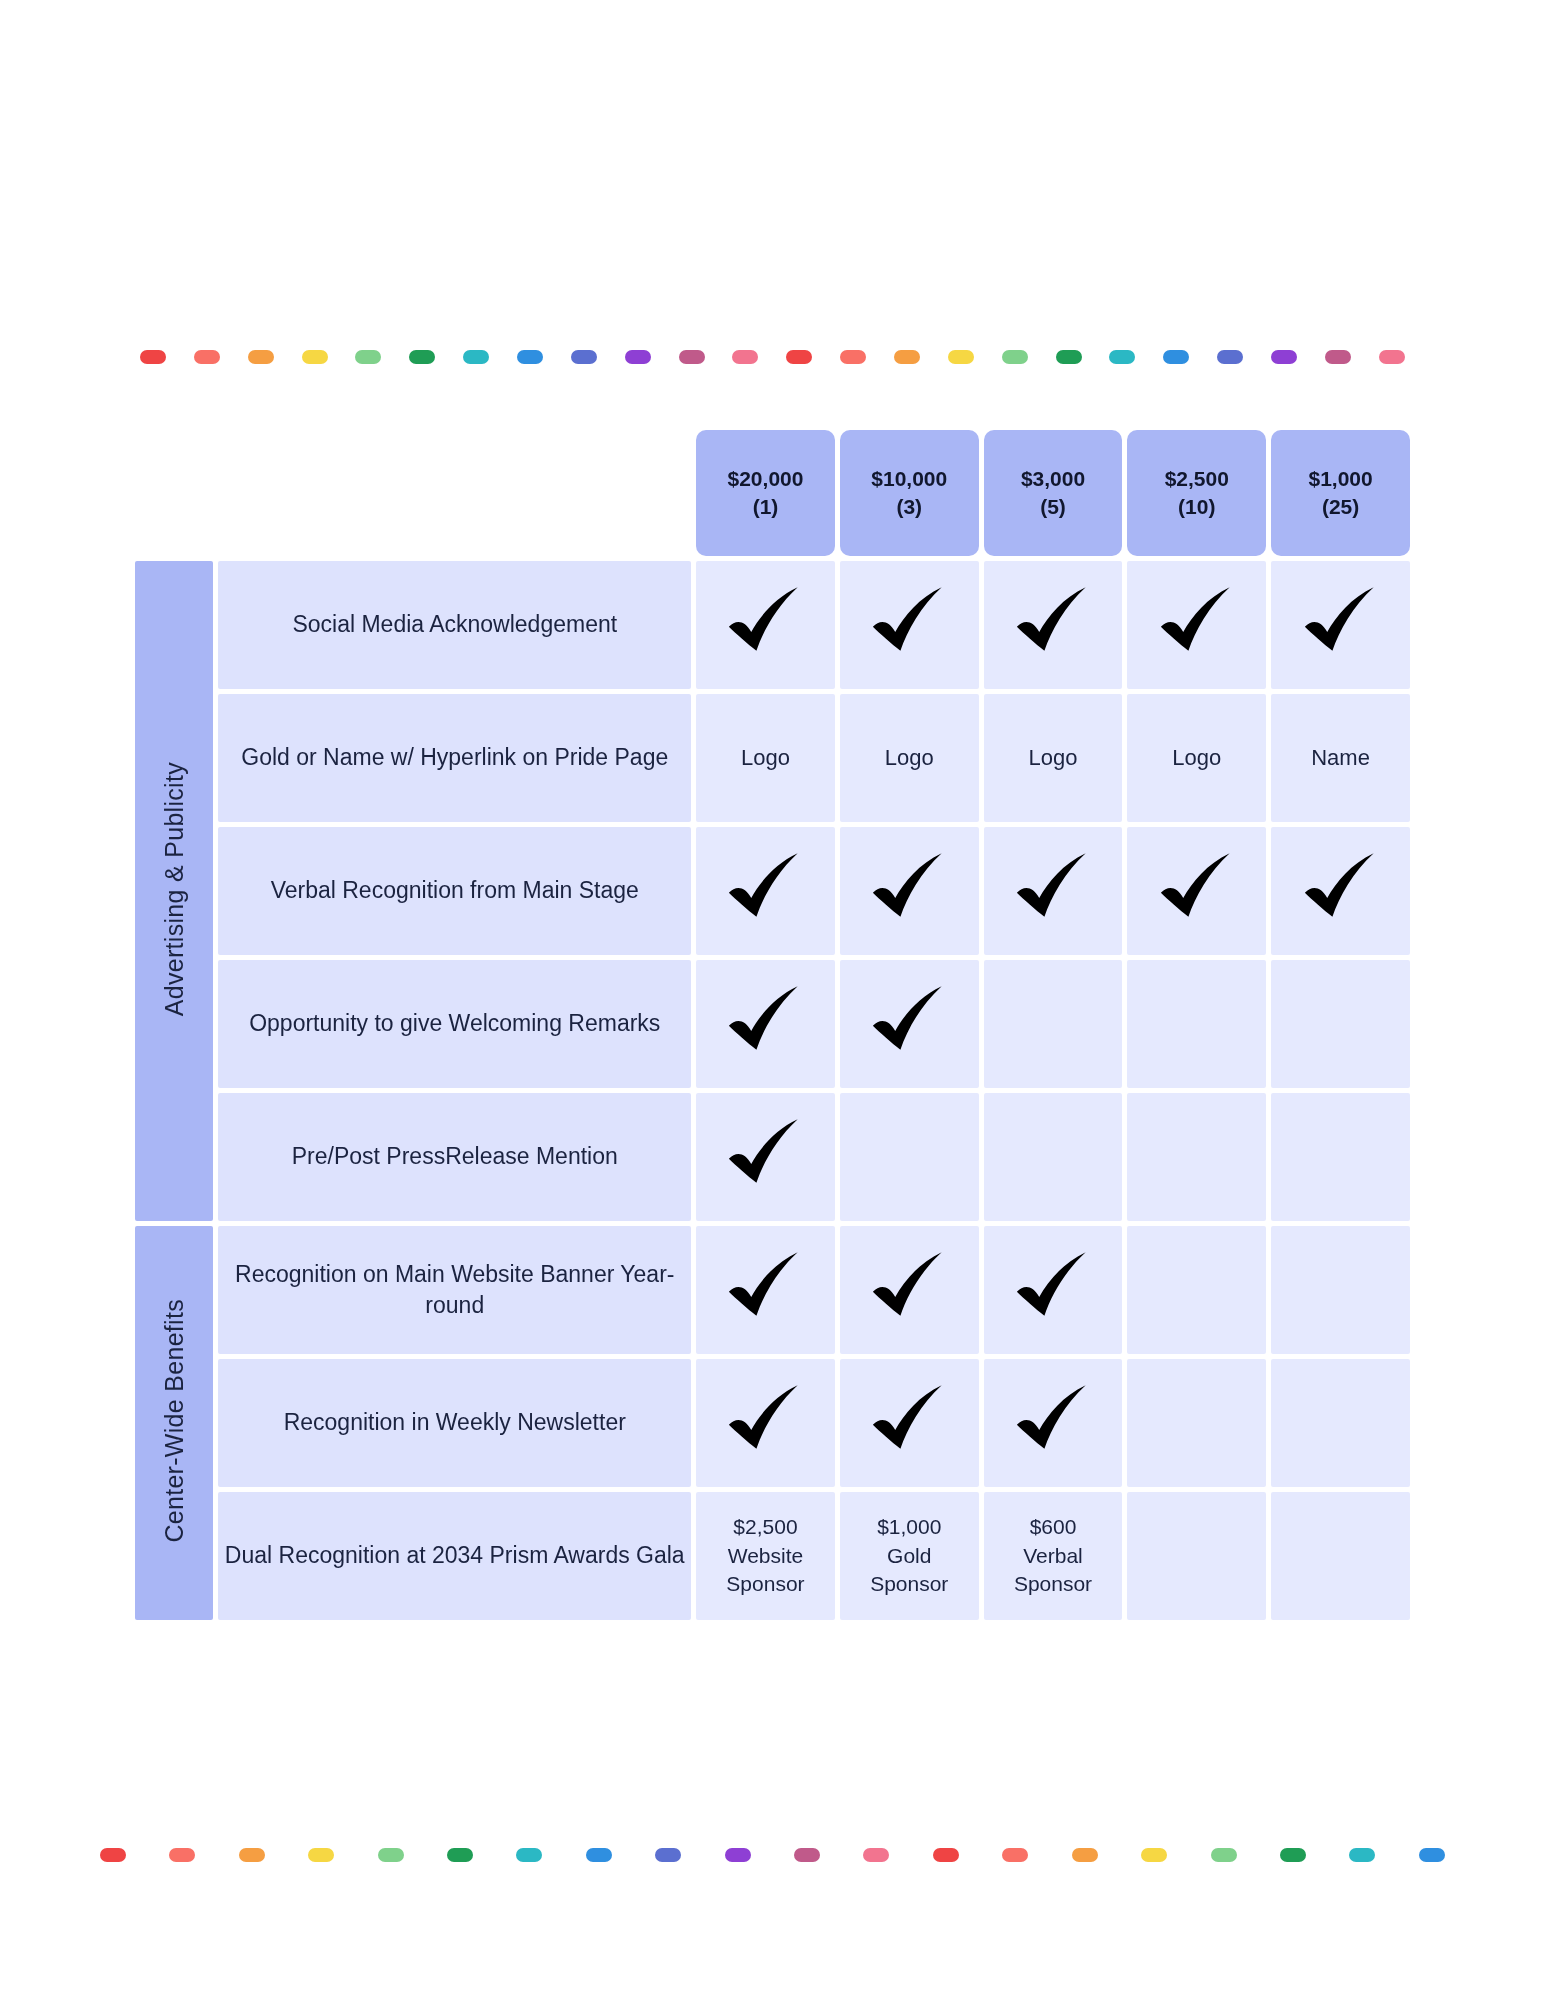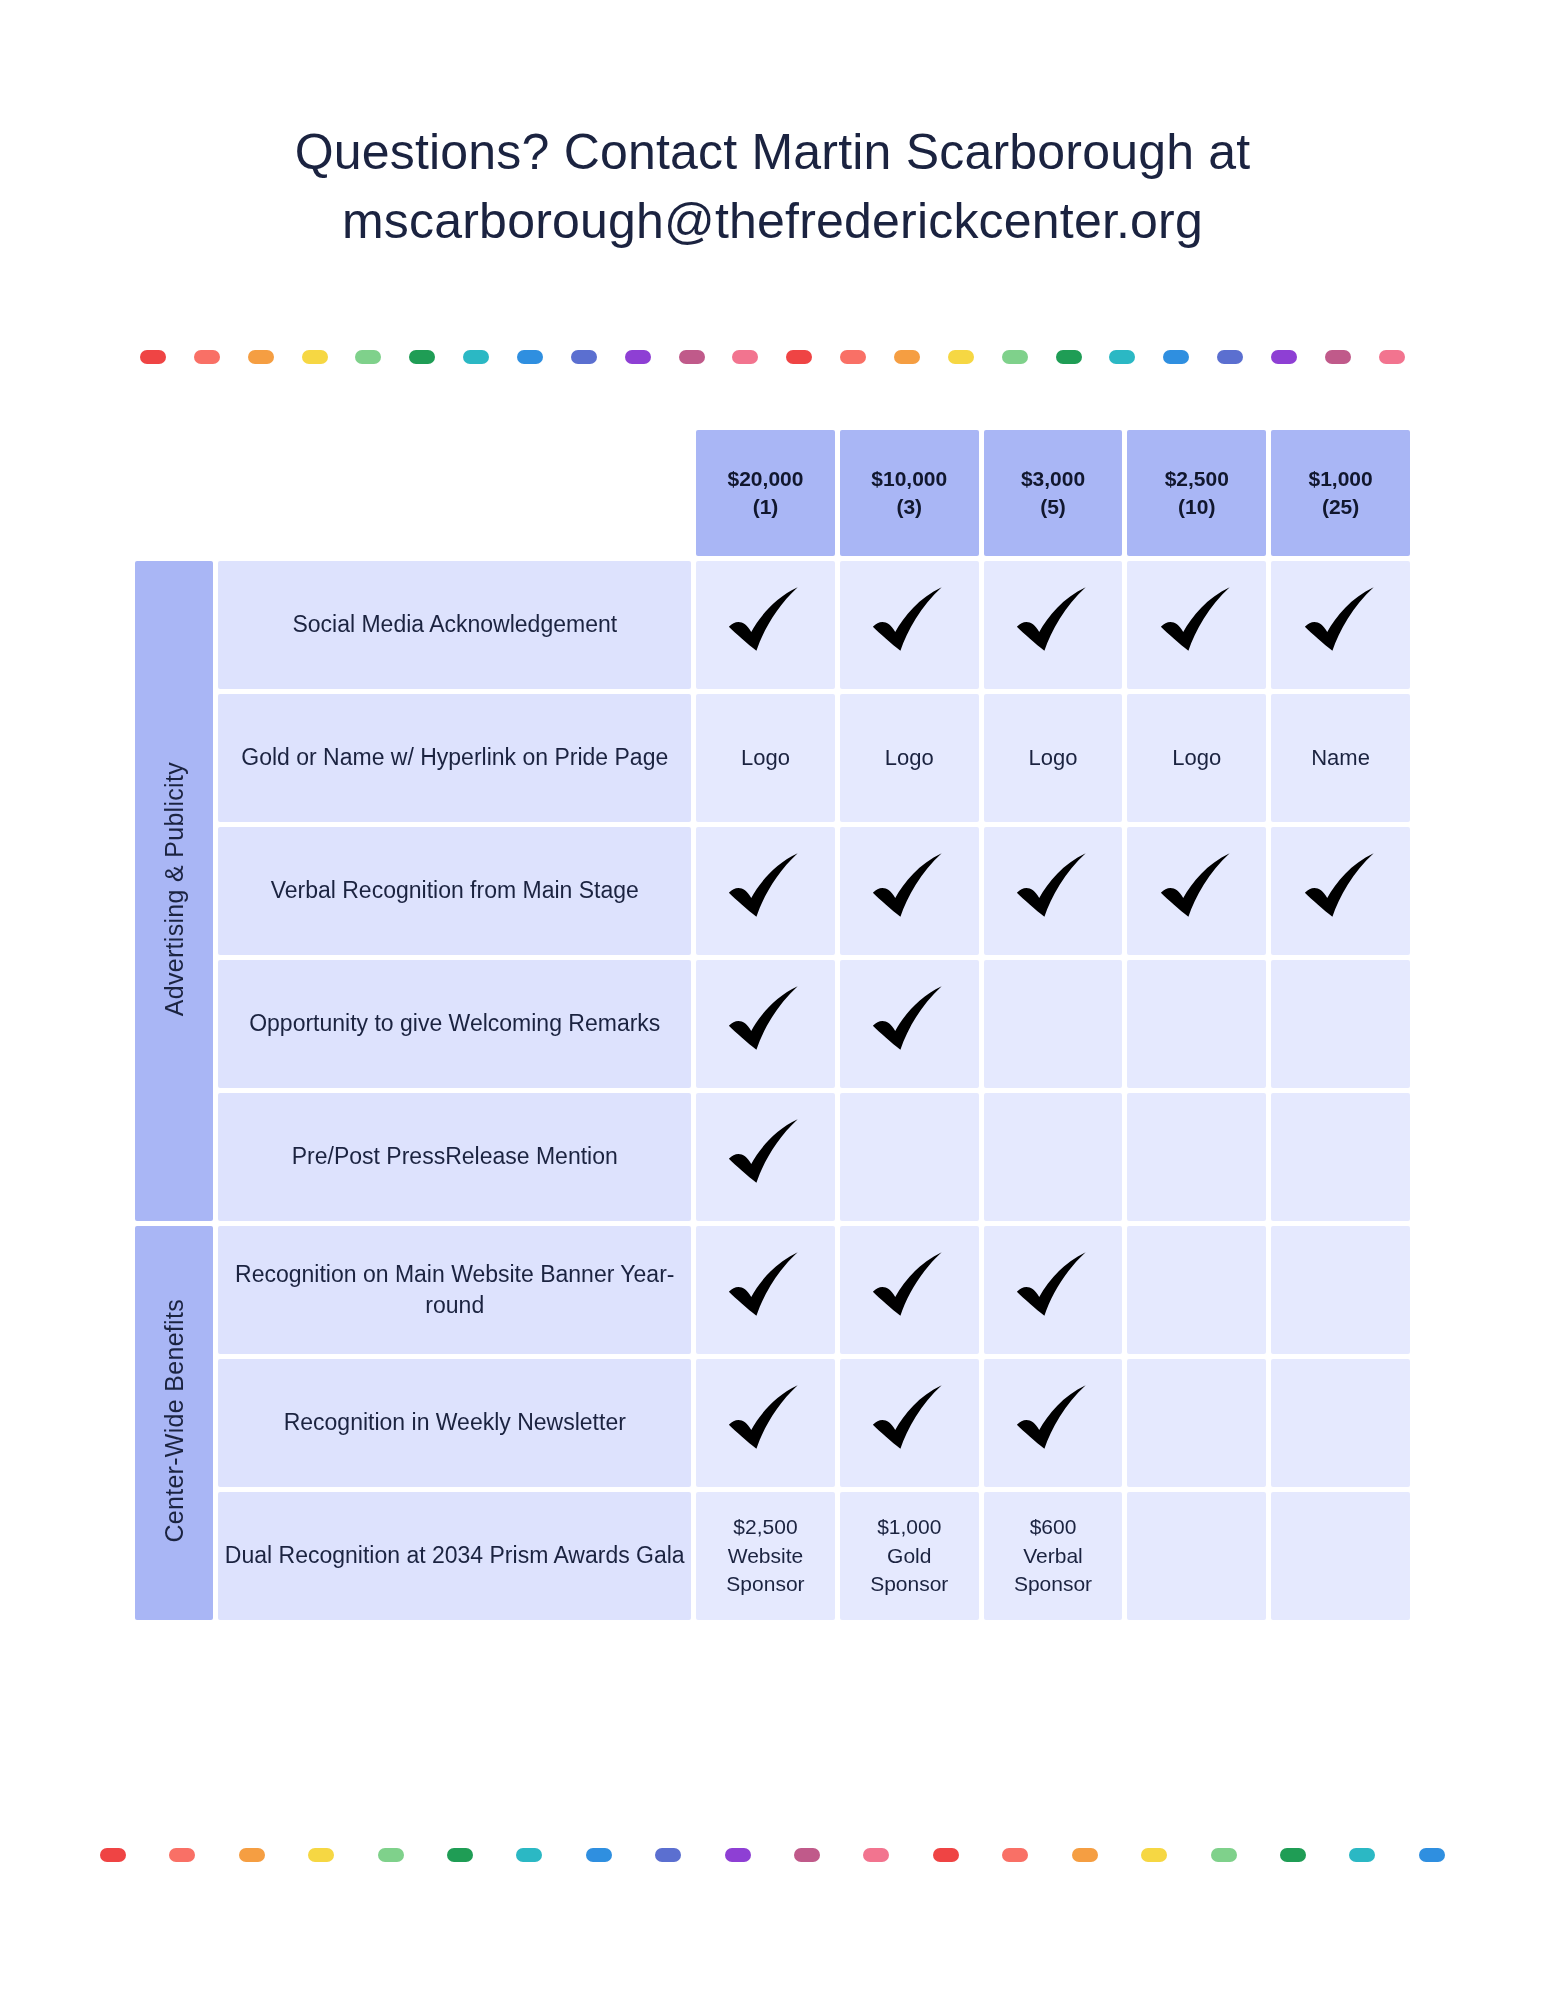--- a/index.html
+++ b/index.html
@@ -85,21 +85,21 @@
   .hdr-blank { background: transparent; }
 
   .tier-head {
     background: #a9b6f5;
     color: #11172e;
     font-weight: bold;
     font-size: 21px;
     line-height: 1.35;
     text-align: center;
     height: 126px;
-    border-radius: 2px;
+    border-radius: 10px;
   }
   .tier-head .amt { display: block; }
   .tier-head .cnt { display: block; }
 
   .group-cell {
     background: #a9b6f5;
     border-radius: 2px;
     position: relative;
     text-align: center;
     vertical-align: middle;
@@ -143,24 +143,20 @@
   }
 
   .multiline { font-size: 21px; line-height: 1.35; }
   .multiline span { display: block; }
 </style>
 </head>
 <body>
 
 <div class="page">
 
-  <h1 class="title">
-    <span class="title-line">Questions? Contact Martin Scarborough at</span>
-    <span class="title-line">mscarborough@thefrederickcenter.org</span>
-  </h1>
 
   <div class="dot-row top">
       <span class="dot" style="background: rgb(239, 68, 68);"></span>
       <span class="dot" style="background: rgb(249, 112, 102);"></span>
       <span class="dot" style="background: rgb(245, 158, 66);"></span>
       <span class="dot" style="background: rgb(246, 215, 67);"></span>
       <span class="dot" style="background: rgb(127, 209, 139);"></span>
       <span class="dot" style="background: rgb(31, 157, 85);"></span>
       <span class="dot" style="background: rgb(43, 184, 196);"></span>
       <span class="dot" style="background: rgb(47, 143, 224);"></span>

